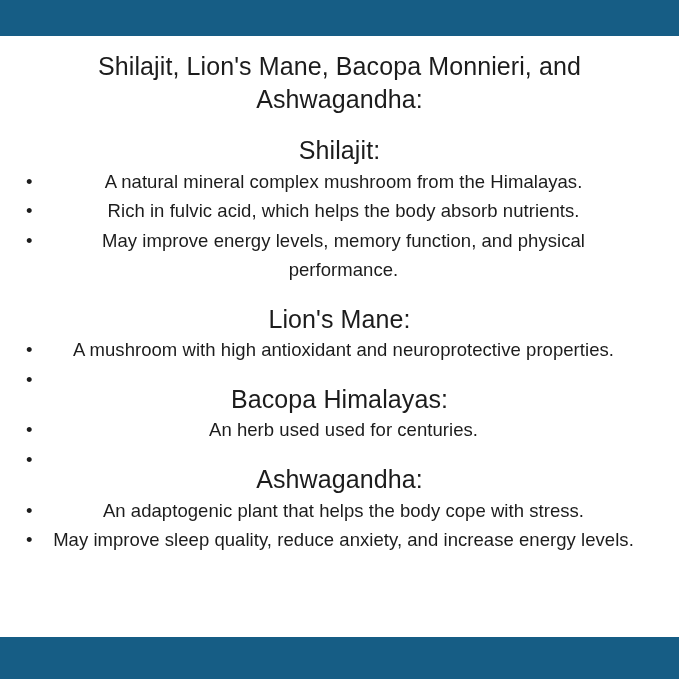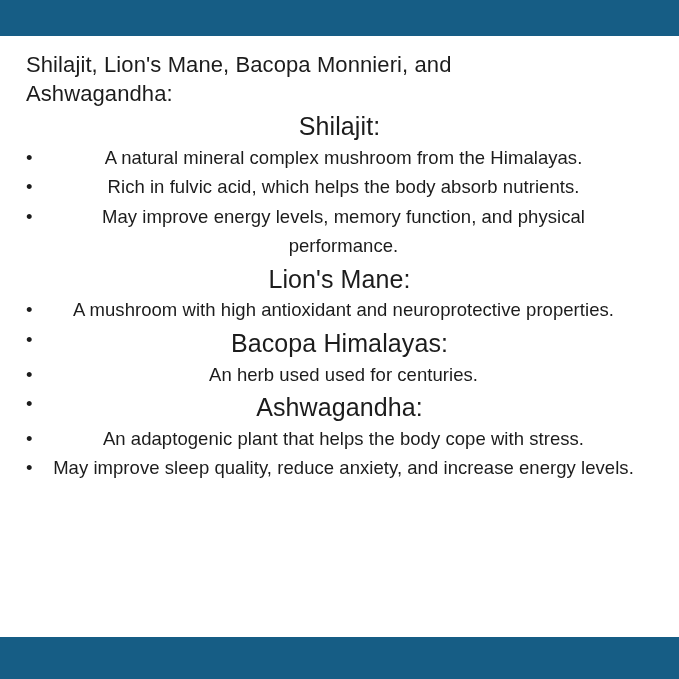--- a/index.html
+++ b/index.html
@@ -31,34 +31,35 @@
   .bar-bottom { height: 42px; }
   .content {
     flex: 1 1 auto;
     padding: 14px 12px 0 12px;
     box-sizing: border-box;
     display: flex;
     flex-direction: column;
     align-items: stretch;
   }
   .main-title {
-    font-size: 22px;
+    text-align: center;
+    font-size: 25px;
     color: #1c1c1c;
     line-height: 1.32;
     font-weight: 400;
     letter-spacing: 0.1px;
     padding: 0 14px;
   }
   .section-heading {
     text-align: center;
     font-size: 25px;
     color: #1c1c1c;
     line-height: 1.30;
     font-weight: 400;
-    margin-top: 2px;
+    margin-top: 18px;
     letter-spacing: 0.1px;
   }
   ul.bullets {
     list-style: none;
     margin: 0;
     padding: 0;
   }
   ul.bullets li {
     position: relative;
     text-align: center;

